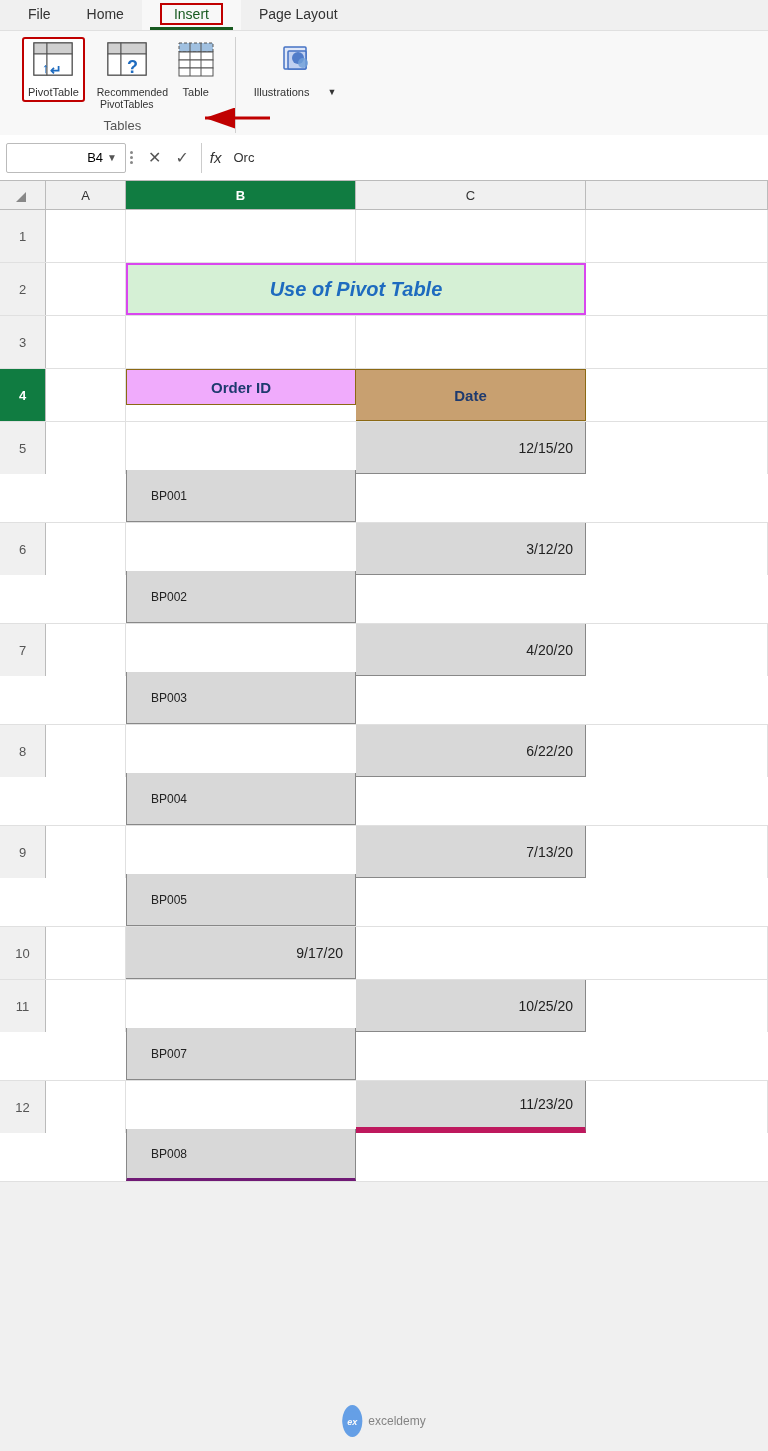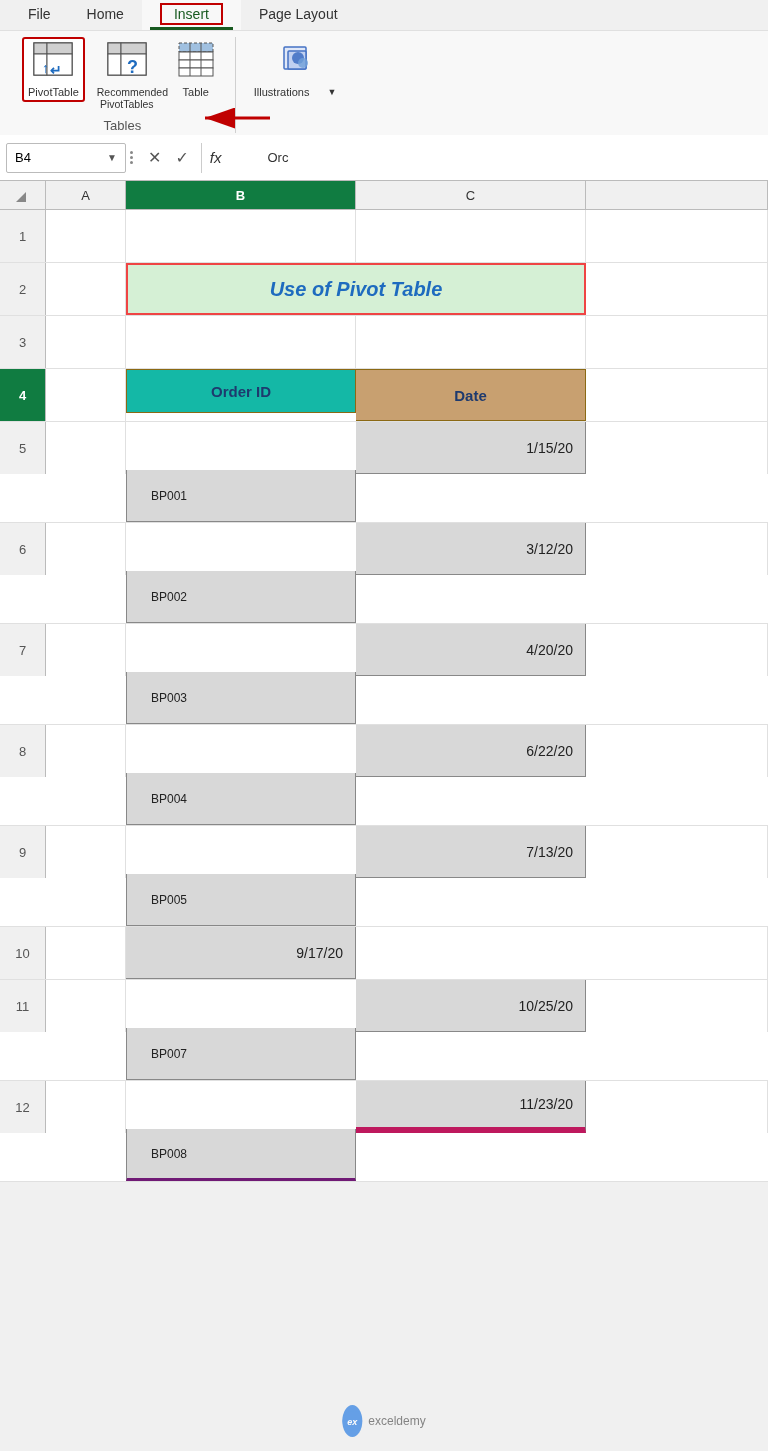--- a/index.html
+++ b/index.html
@@ -126,22 +126,23 @@
 
     .cell-reference {
       display: flex;
       align-items: center;
       border: 1px solid #bbb;
       border-radius: 2px;
       padding: 2px 8px;
       min-width: 120px;
       height: 30px;
       font-size: 13px;
-      gap: 19px;
+      gap: 4px;
       background: white;
+      text-align: right;
     }
 
     .cell-ref-text {
       font-size: 13px;
       flex: 1;
     }
 
     .cell-ref-arrow {
       font-size: 10px;
       color: #555;
@@ -187,21 +188,20 @@
       padding: 0 8px;
       border-left: 1px solid #ccc;
       height: 30px;
       display: flex;
       align-items: center;
     }
 
     .formula-partial {
       font-size: 13px;
       color: #333;
-      margin-left: 34px;
     }
 
     
     .spreadsheet {
       display: flex;
       flex-direction: column;
       background: white;
     }
 
     .col-headers {
@@ -294,34 +294,34 @@
     .cell.col-d { flex: 1; }
 
     
     .title-cell {
       width: 460px;
       min-width: 460px;
       display: flex;
       align-items: center;
       justify-content: center;
       background: #d5f0d5;
-      border: 2px solid #ef4444;
+      border: 2px solid #d946ef;
       font-size: 20px;
       font-weight: bold;
       color: #1e6bbf;
       height: 52px;
       font-style: italic;
     }
 
     .header-cell-orderid {
-      background: #14b8a6;
+      background: #f0abfc;
       border: 1px solid #8b6914;
       width: 230px;
       min-width: 230px;
-      height: 44px;
+      height: 36px;
       display: flex;
       align-items: center;
       justify-content: center;
       font-size: 15px;
       font-weight: bold;
       color: #1e3a6e;
     }
 
     .header-cell-date {
       background: #c8a070;
@@ -590,21 +590,21 @@
     <div class="cell col-d"></div>
   </div>
 
   <div class="spreadsheet-row">
     <div class="row-header">5</div>
     <div class="cell col-a"></div>
     <div class="data-cell-orderid">
         <span>BP001</span>
       </div>
     <div class="data-cell-date">
-        <span>1/15/20</span>
+        <span>12/15/20</span>
       </div>
     <div class="cell col-d"></div>
   </div>
 
   <div class="spreadsheet-row">
     <div class="row-header">6</div>
     <div class="cell col-a"></div>
     <div class="data-cell-orderid">
         <span>BP002</span>
       </div>

